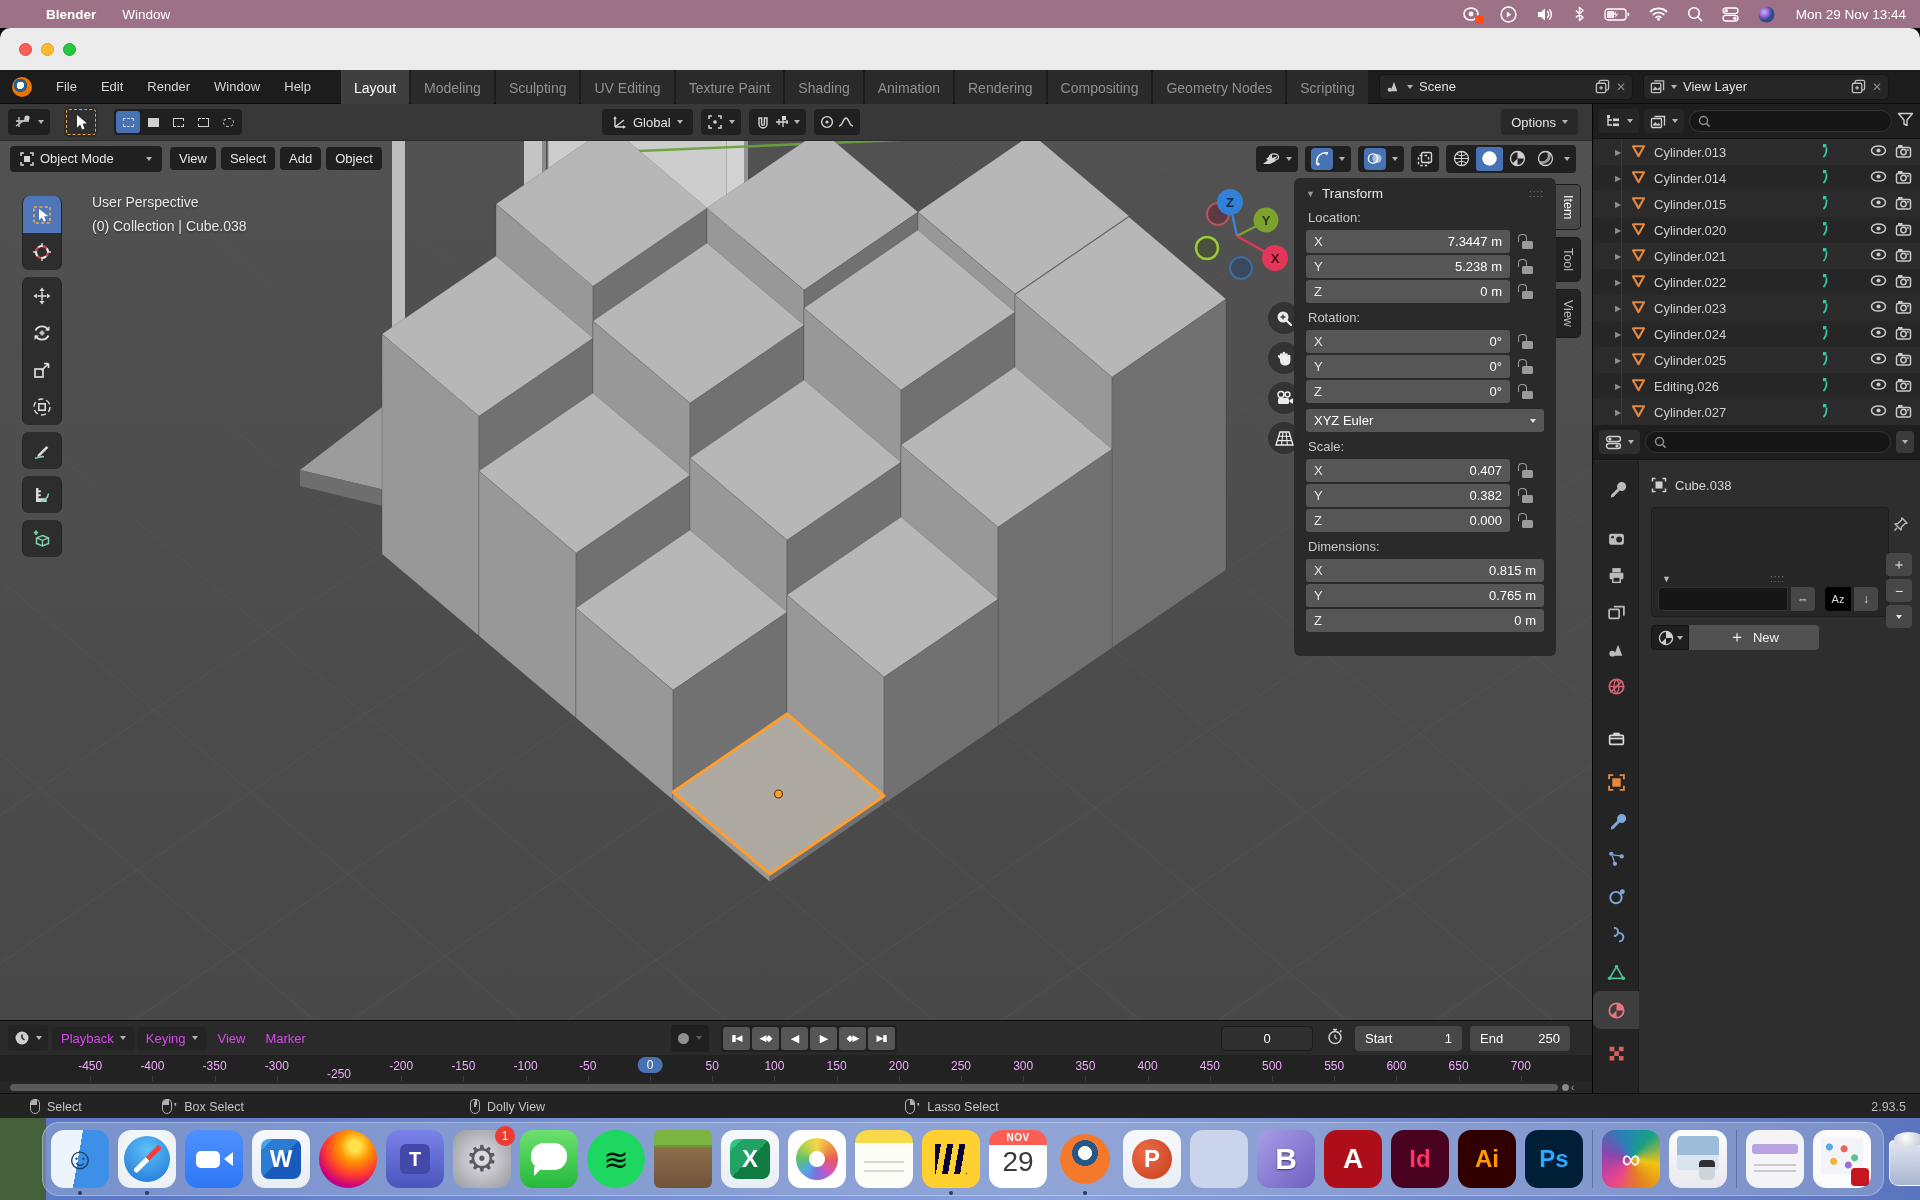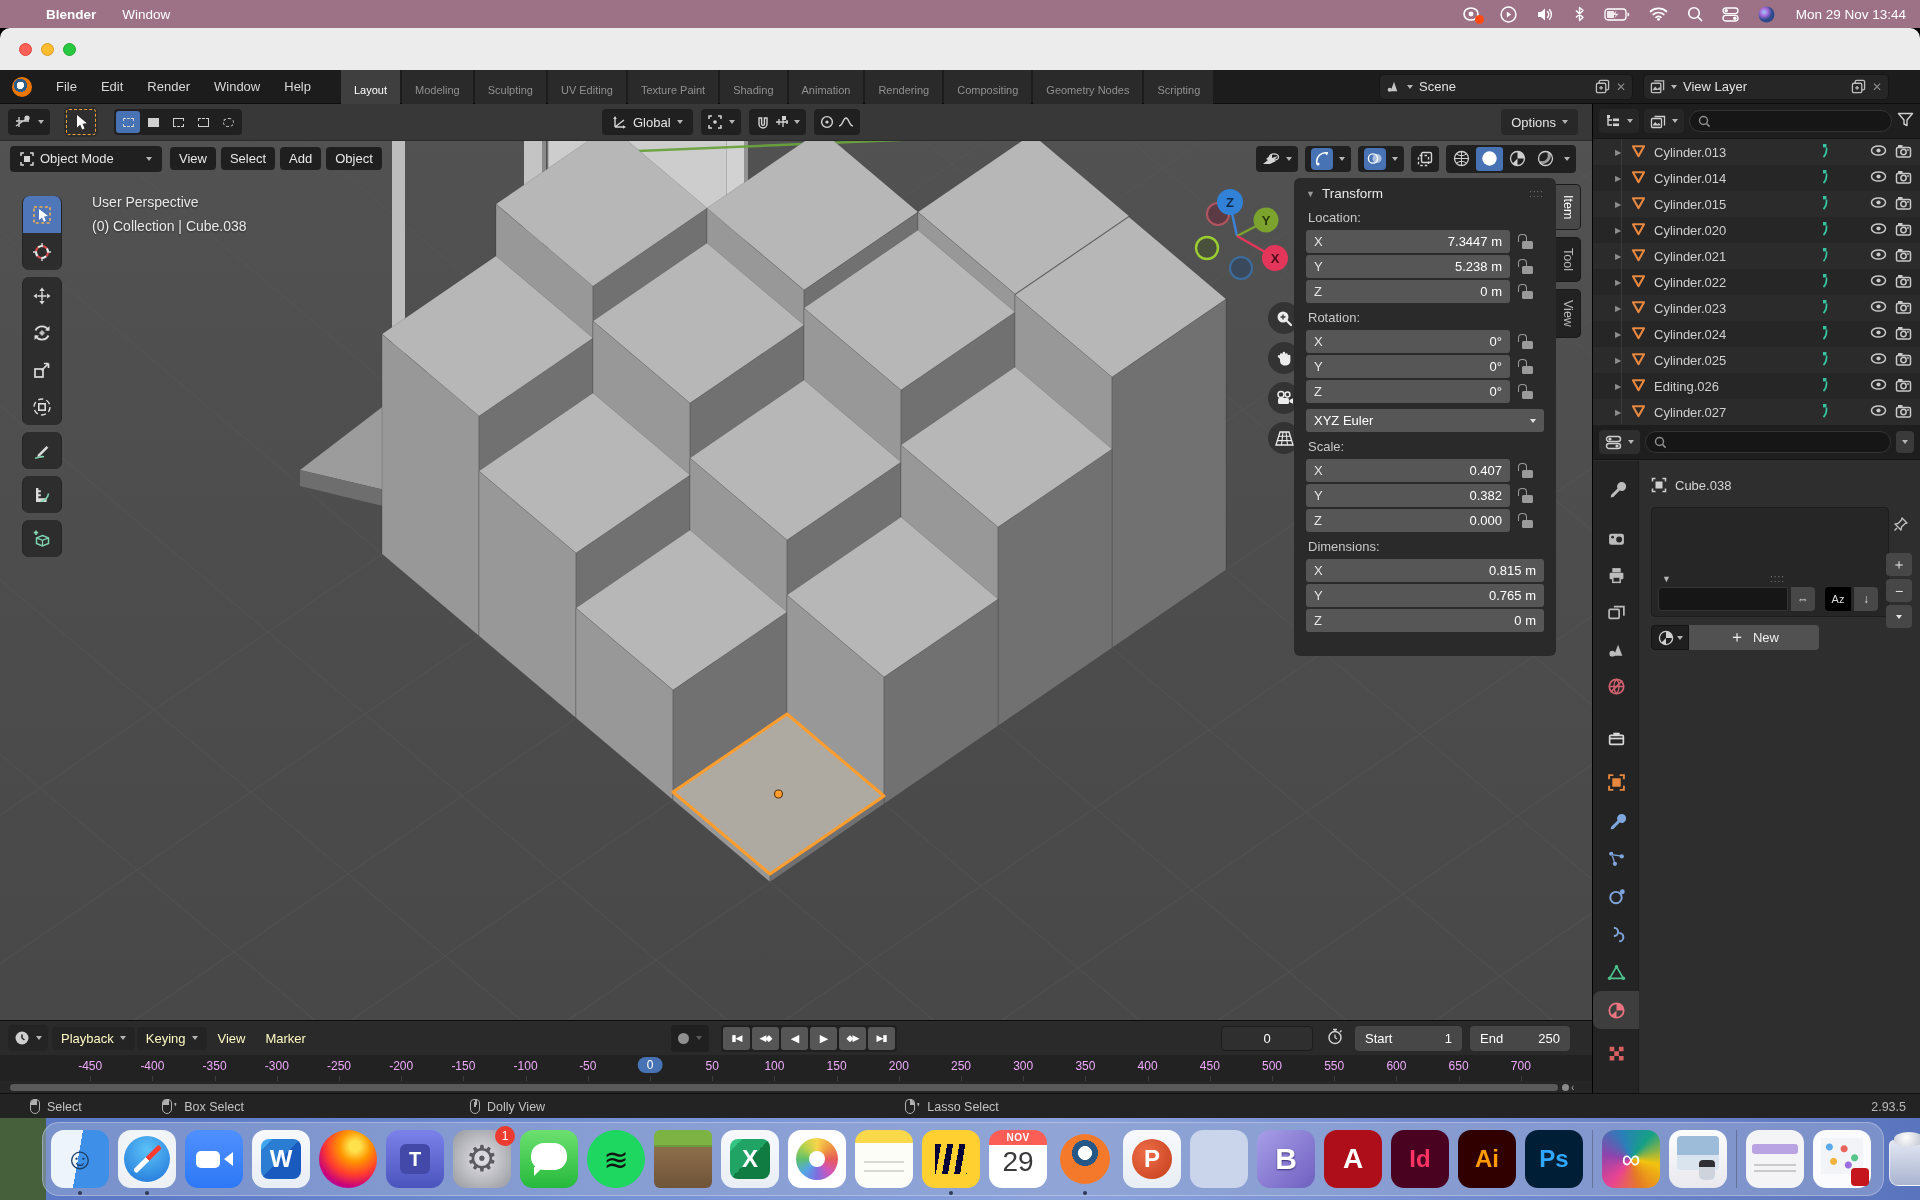--- a/index.html
+++ b/index.html
@@ -21,21 +21,21 @@
   .tl.red{background:#ff5f57;margin-left:19px;border:1px solid #e0443e}
   .tl.yel{background:#febc2e;border:1px solid #d89c20}
   .tl.grn{background:#28c840;border:1px solid #1da72f}
   #titlebar .title{position:absolute;left:0;right:0;text-align:center;color:#4a4a4a;font-size:13.5px;font-weight:bold}
   #titlebar .title .blicon{color:#e87d0d;font-size:12px;margin-right:6px}
   
   #topbar{position:absolute;left:0;top:70px;width:1920px;height:34px;background:#1c1c1c;display:flex;align-items:center;z-index:50;border-bottom:1px solid #0d0d0d}
   #topbar .logo{width:20px;height:20px;margin-left:12px;border-radius:50%;background:radial-gradient(circle at 42% 42%,#fff 0 22%,#2b5f8a 23% 40%,#ea7600 41%);}
   .tmenu{color:#d8d8d8;font-size:13px;margin-left:24px;cursor:default}
   #wstabs{display:flex;align-items:flex-end;height:34px;margin-left:30px;width:1030px;overflow:hidden;gap:2px}
-  .wstab{flex:0 0 auto;background:#2a2a2a;color:#909090;font-size:11px;padding:20px 13px 8px;border-radius:6px 6px 0 0;white-space:nowrap}
+  .wstab{flex:0 0 auto;background:#2a2a2a;color:#909090;font-size:14px;padding:20px 13px 8px;border-radius:6px 6px 0 0;white-space:nowrap}
   .wstab.active{background:#3f3f3f;color:#fff}
   .dblock{display:flex;align-items:center;background:#262626;border:1px solid #161616;border-radius:5px;height:26px;color:#e0e0e0;font-size:13px;padding:0 6px;gap:6px}
   .dblock .ic{width:15px;height:15px;opacity:.9}
   .dblock .act{color:#8a8a8a;font-size:12px}
   
   #viewport{position:absolute;left:0;top:104px;width:1592px;height:916px;background:linear-gradient(#525252,#484848);overflow:hidden}
   #scene{position:absolute;left:0;top:0}
   
   #vhA{position:absolute;left:0;top:0;width:100%;height:37px;background:#383838;border-bottom:1px solid #2b2b2b;display:flex;align-items:center;z-index:10}
   #vhB{position:absolute;left:0;top:37px;width:100%;height:35px;display:flex;align-items:center;z-index:10;padding:0 10px}
@@ -110,21 +110,21 @@
   .swapbtn{width:24px;height:24px;background:#474747;border-radius:0 4px 4px 0;color:#ddd;display:flex;align-items:center;justify-content:center;font-size:12px}
   .azbtn{width:26px;height:24px;background:#000000;border-radius:4px 0 0 4px;color:#ddd;display:flex;align-items:center;justify-content:center;font-size:11px}
   .dnbtn{width:24px;height:24px;background:#474747;border-radius:0 4px 4px 0;color:#ddd;display:flex;align-items:center;justify-content:center;font-size:12px}
   .matrow{display:flex;margin-top:8px;align-items:center}
   .matbtn{width:38px;height:25px;background:#1f1f1f;border:1px solid #141414;border-radius:4px 0 0 4px;display:flex;align-items:center;justify-content:center;gap:3px}
   .newbtn{width:130px;height:25px;background:#515151;border-radius:0 4px 4px 0;color:#f0f0f0;display:flex;align-items:center;justify-content:center;gap:8px;font-size:13px}
   .pinbtn{position:absolute;right:12px;top:56px;color:#bdbdbd}
   
   #timeline{position:absolute;left:0;top:1020px;width:1592px;height:73px;background:#2a2a2a;border-top:1px solid #0d0d0d}
   #tlhead{height:34px;display:flex;align-items:center;padding:0 8px;gap:4px}
-  .tlmenu{color:#fef9c3;font-size:13px;background:#242424;padding:4px 9px;border-radius:4px;display:flex;align-items:center;gap:6px}
+  .tlmenu{color:#d946ef;font-size:13px;background:#242424;padding:4px 9px;border-radius:4px;display:flex;align-items:center;gap:6px}
   .tlmenu.flat{background:transparent}
   #transport{display:flex;background:#202020;border-radius:4px;padding:2px;gap:2px;margin-left:8px}
   .tpbtn{min-width:27px;height:23px;background:#565656;border-radius:3px;color:#fff;display:flex;align-items:center;justify-content:center;font-size:9px;letter-spacing:-1px;padding:0 4px}
   .tpbtn.play{background:#565656;font-size:11px}
   #recpill{display:flex;align-items:center;background:#202020;border-radius:4px;height:27px;padding:0 7px;gap:7px;margin-left:auto}
   .recdot{width:11px;height:11px;border-radius:50%;background:#909090}
   #framefield{width:92px;height:25px;background:#2f2f2f;border:1px solid #1c1c1c;border-radius:4px;color:#fff;font-size:13px;display:flex;align-items:center;justify-content:center;margin-left:320px}
   .sefield{height:25px;background:#474747;border-radius:4px;color:#fff;font-size:13px;display:flex;align-items:center;padding:0 10px;gap:14px}
   #ruler{position:absolute;left:0;top:34px;width:100%;height:26px;background:#222}
   .tick{position:absolute;top:4px;transform:translateX(-50%);color:#f0abfc;font-size:12px}
@@ -1343,21 +1343,21 @@
   </div>
   <div id="ruler">
       <span class="tick" style="left: 90.2px;">-450</span>
       <span class="tickmark" style="left: 90.2px;"></span>
       <span class="tick" style="left: 152.4px;">-400</span>
       <span class="tickmark" style="left: 152.4px;"></span>
       <span class="tick" style="left: 214.6px;">-350</span>
       <span class="tickmark" style="left: 214.6px;"></span>
       <span class="tick" style="left: 276.8px;">-300</span>
       <span class="tickmark" style="left: 276.8px;"></span>
-      <span class="tick" style="left: 339px;">-250</span>
+      <span class="tick" style="left: 339px; margin-top: 8px;">-250</span>
       <span class="tickmark" style="left: 339px;"></span>
       <span class="tick" style="left: 401.2px;">-200</span>
       <span class="tickmark" style="left: 401.2px;"></span>
       <span class="tick" style="left: 463.4px;">-150</span>
       <span class="tickmark" style="left: 463.4px;"></span>
       <span class="tick" style="left: 525.6px;">-100</span>
       <span class="tickmark" style="left: 525.6px;"></span>
       <span class="tick" style="left: 587.8px;">-50</span>
       <span class="tickmark" style="left: 587.8px;"></span>
       <span class="tick cur" style="left: 650px;">0</span>

